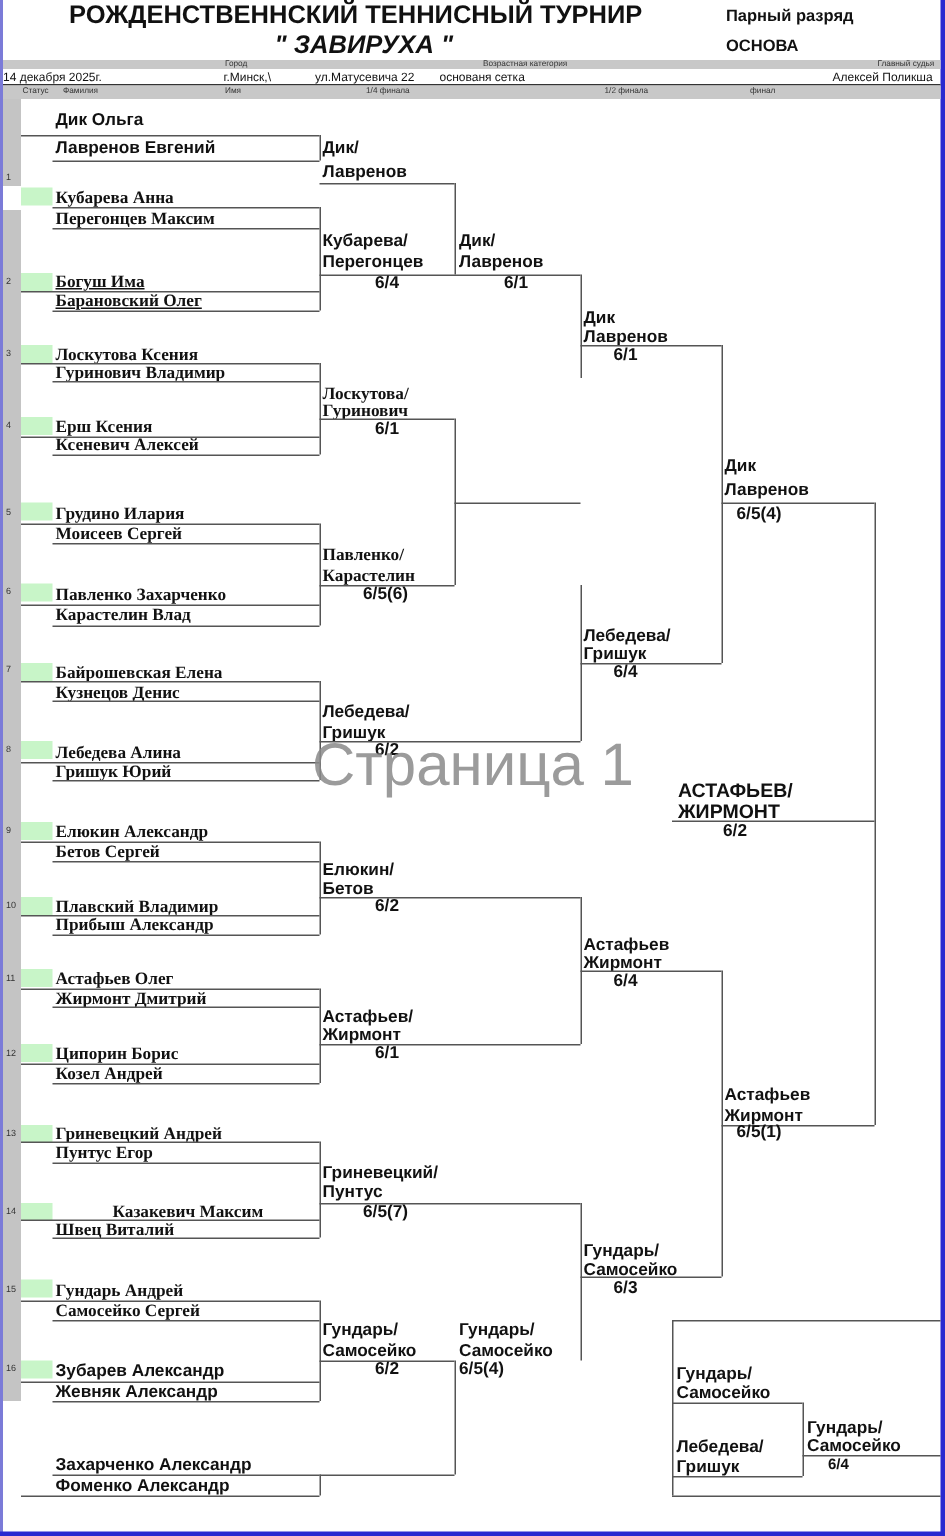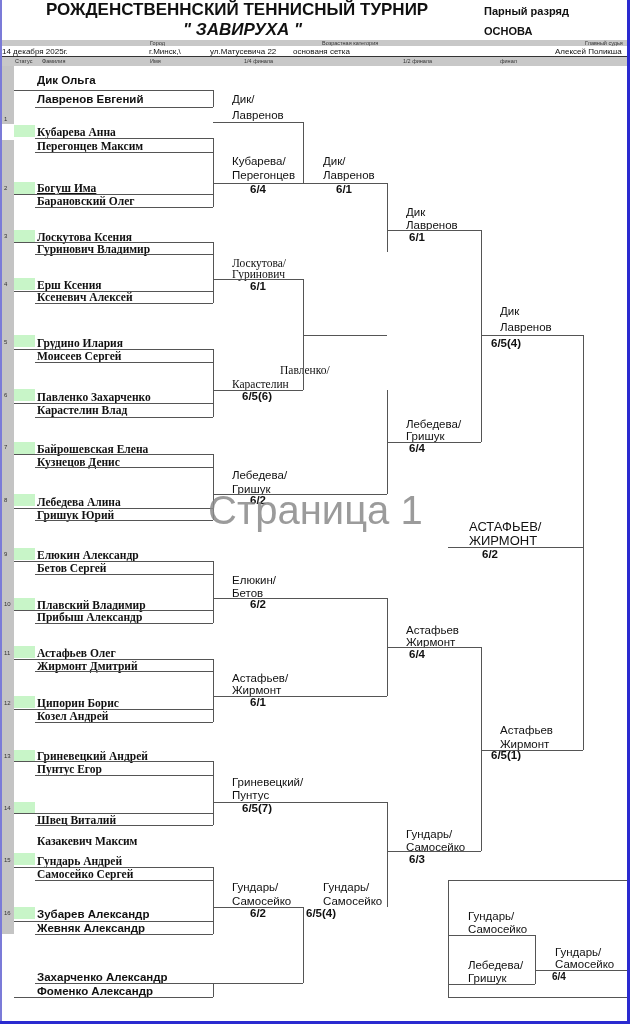--- a/index.html
+++ b/index.html
@@ -11,21 +11,21 @@
   .title{position:absolute;font-weight:bold;font-size:17px;white-space:nowrap;}
   .bar{position:absolute;left:2px;width:625px;background:#c8c8c8;}
   .tiny{position:absolute;font-size:5.5px;color:#333;white-space:nowrap;}
   .small{position:absolute;font-size:8px;white-space:nowrap;}
   .strip{position:absolute;left:2px;top:66px;width:12px;height:868px;background:#c4c4c4;}
   .seed{position:absolute;left:4px;font-size:6px;color:#333;}
   .green{position:absolute;left:14px;width:21px;height:12px;background:#c8f5c8;}
   .name{position:absolute;left:37px;font-family:"Liberation Serif",serif;font-weight:bold;font-size:11.5px;
         white-space:nowrap;line-height:13px;}
   .name.sans{font-family:"Liberation Sans",sans-serif;font-size:11.5px;}
-  .lbl{position:absolute;font-weight:normal;font-size:11.5px;line-height:13px;white-space:nowrap;padding-left:17px;}
+  .lbl{position:absolute;font-weight:bold;font-size:11.5px;line-height:13px;white-space:nowrap;}
   .lbl.serif{font-family:"Liberation Serif",serif;}
   .score{position:absolute;font-weight:bold;font-size:11.5px;white-space:nowrap;}
   .hl{position:absolute;height:1px;background:#555;}
   .vl{position:absolute;width:1px;background:#555;}
   .wm{position:absolute;left:208px;top:488px;font-size:40px;color:#8a8a8a;opacity:.85;white-space:nowrap;}
 </style>
 </head>
 <body>
 
 <div class="frame-left"></div>
@@ -92,21 +92,21 @@
 <div class="green" style="top:750px;"></div>
 <div class="green" style="top:802px;"></div>
 <div class="green" style="top:853px;"></div>
 <div class="green" style="top:907px;"></div>
 
 <div class="name sans" style="top:74px;">Дик Ольга</div>
 <div class="name sans" style="top:93px;">Лавренов Евгений</div>
 <div class="name" style="top:126px;">Кубарева Анна</div>
 <div class="name" style="top:140px;">Перегонцев Максим</div>
 <div class="name" style="top:182px;text-decoration:underline;">Богуш Има</div>
-<div class="name" style="top:195px;">Барановский Олег</div>
+<div class="name" style="top:195px;text-decoration:underline;">Барановский Олег</div>
 <div class="name" style="top:231px;">Лоскутова Ксения</div>
 <div class="name" style="top:243px;">Гуринович Владимир</div>
 <div class="name" style="top:279px;">Ерш Ксения</div>
 <div class="name" style="top:291px;">Ксеневич Алексей</div>
 <div class="name" style="top:337px;">Грудино Илария</div>
 <div class="name" style="top:350px;">Моисеев Сергей</div>
 <div class="name" style="top:391px;">Павленко Захарченко</div>
 <div class="name" style="top:404px;">Карастелин Влад</div>
 <div class="name" style="top:443px;">Байрошевская Елена</div>
 <div class="name" style="top:456px;">Кузнецов Денис</div>
@@ -115,21 +115,21 @@
 <div class="name" style="top:549px;">Елюкин Александр</div>
 <div class="name" style="top:562px;">Бетов Сергей</div>
 <div class="name" style="top:599px;">Плавский Владимир</div>
 <div class="name" style="top:611px;">Прибыш Александр</div>
 <div class="name" style="top:647px;">Астафьев Олег</div>
 <div class="name" style="top:660px;">Жирмонт Дмитрий</div>
 <div class="name" style="top:697px;">Ципорин Борис</div>
 <div class="name" style="top:710px;">Козел Андрей</div>
 <div class="name" style="top:750px;">Гриневецкий Андрей</div>
 <div class="name" style="top:763px;">Пунтус Егор</div>
-<div class="name" style="top:835px;">Казакевич Максим</div>
+<div class="name" style="top:802px;margin-left:38px;">Казакевич Максим</div>
 <div class="name" style="top:814px;">Швец Виталий</div>
 <div class="name" style="top:855px;">Гундарь Андрей</div>
 <div class="name" style="top:868px;">Самосейко Сергей</div>
 <div class="name sans" style="top:908px;">Зубарев Александр</div>
 <div class="name sans" style="top:922px;">Жевняк Александр</div>
 <div class="name sans" style="top:971px;">Захарченко Александр</div>
 <div class="name sans" style="top:985px;">Фоменко Александр</div>
 
 <div class="hl" style="left:14px;top:90px;width:199px;"></div>
 <div class="hl" style="left:35px;top:107px;width:178px;"></div>
@@ -194,21 +194,21 @@
 <div class="lbl" style="left:215px;top:155px;">Кубарева/</div>
 <div class="lbl" style="left:215px;top:169px;">Перегонцев</div>
 <div class="hl" style="left:213px;top:183px;width:174px;"></div>
 <div class="score" style="left:250px;top:183px;">6/4</div>
 
 <div class="lbl serif" style="left:215px;top:257px;">Лоскутова/</div>
 <div class="lbl serif" style="left:215px;top:268px;">Гуринович</div>
 <div class="hl" style="left:213px;top:279px;width:90px;"></div>
 <div class="score" style="left:250px;top:280px;">6/1</div>
 
-<div class="lbl serif" style="left:215px;top:364px;margin-left:48px;">Павленко/</div>
+<div class="lbl serif" style="left:215px;top:364px;">Павленко/</div>
 <div class="lbl serif" style="left:215px;top:378px;">Карастелин</div>
 <div class="hl" style="left:213px;top:390px;width:90px;"></div>
 <div class="score" style="left:242px;top:390px;">6/5(6)</div>
 
 <div class="lbl" style="left:215px;top:469px;">Лебедева/</div>
 <div class="lbl" style="left:215px;top:483px;">Гришук</div>
 <div class="hl" style="left:213px;top:494px;width:174px;"></div>
 <div class="score" style="left:250px;top:494px;">6/2</div>
 
 <div class="lbl" style="left:215px;top:574px;">Елюкин/</div>

